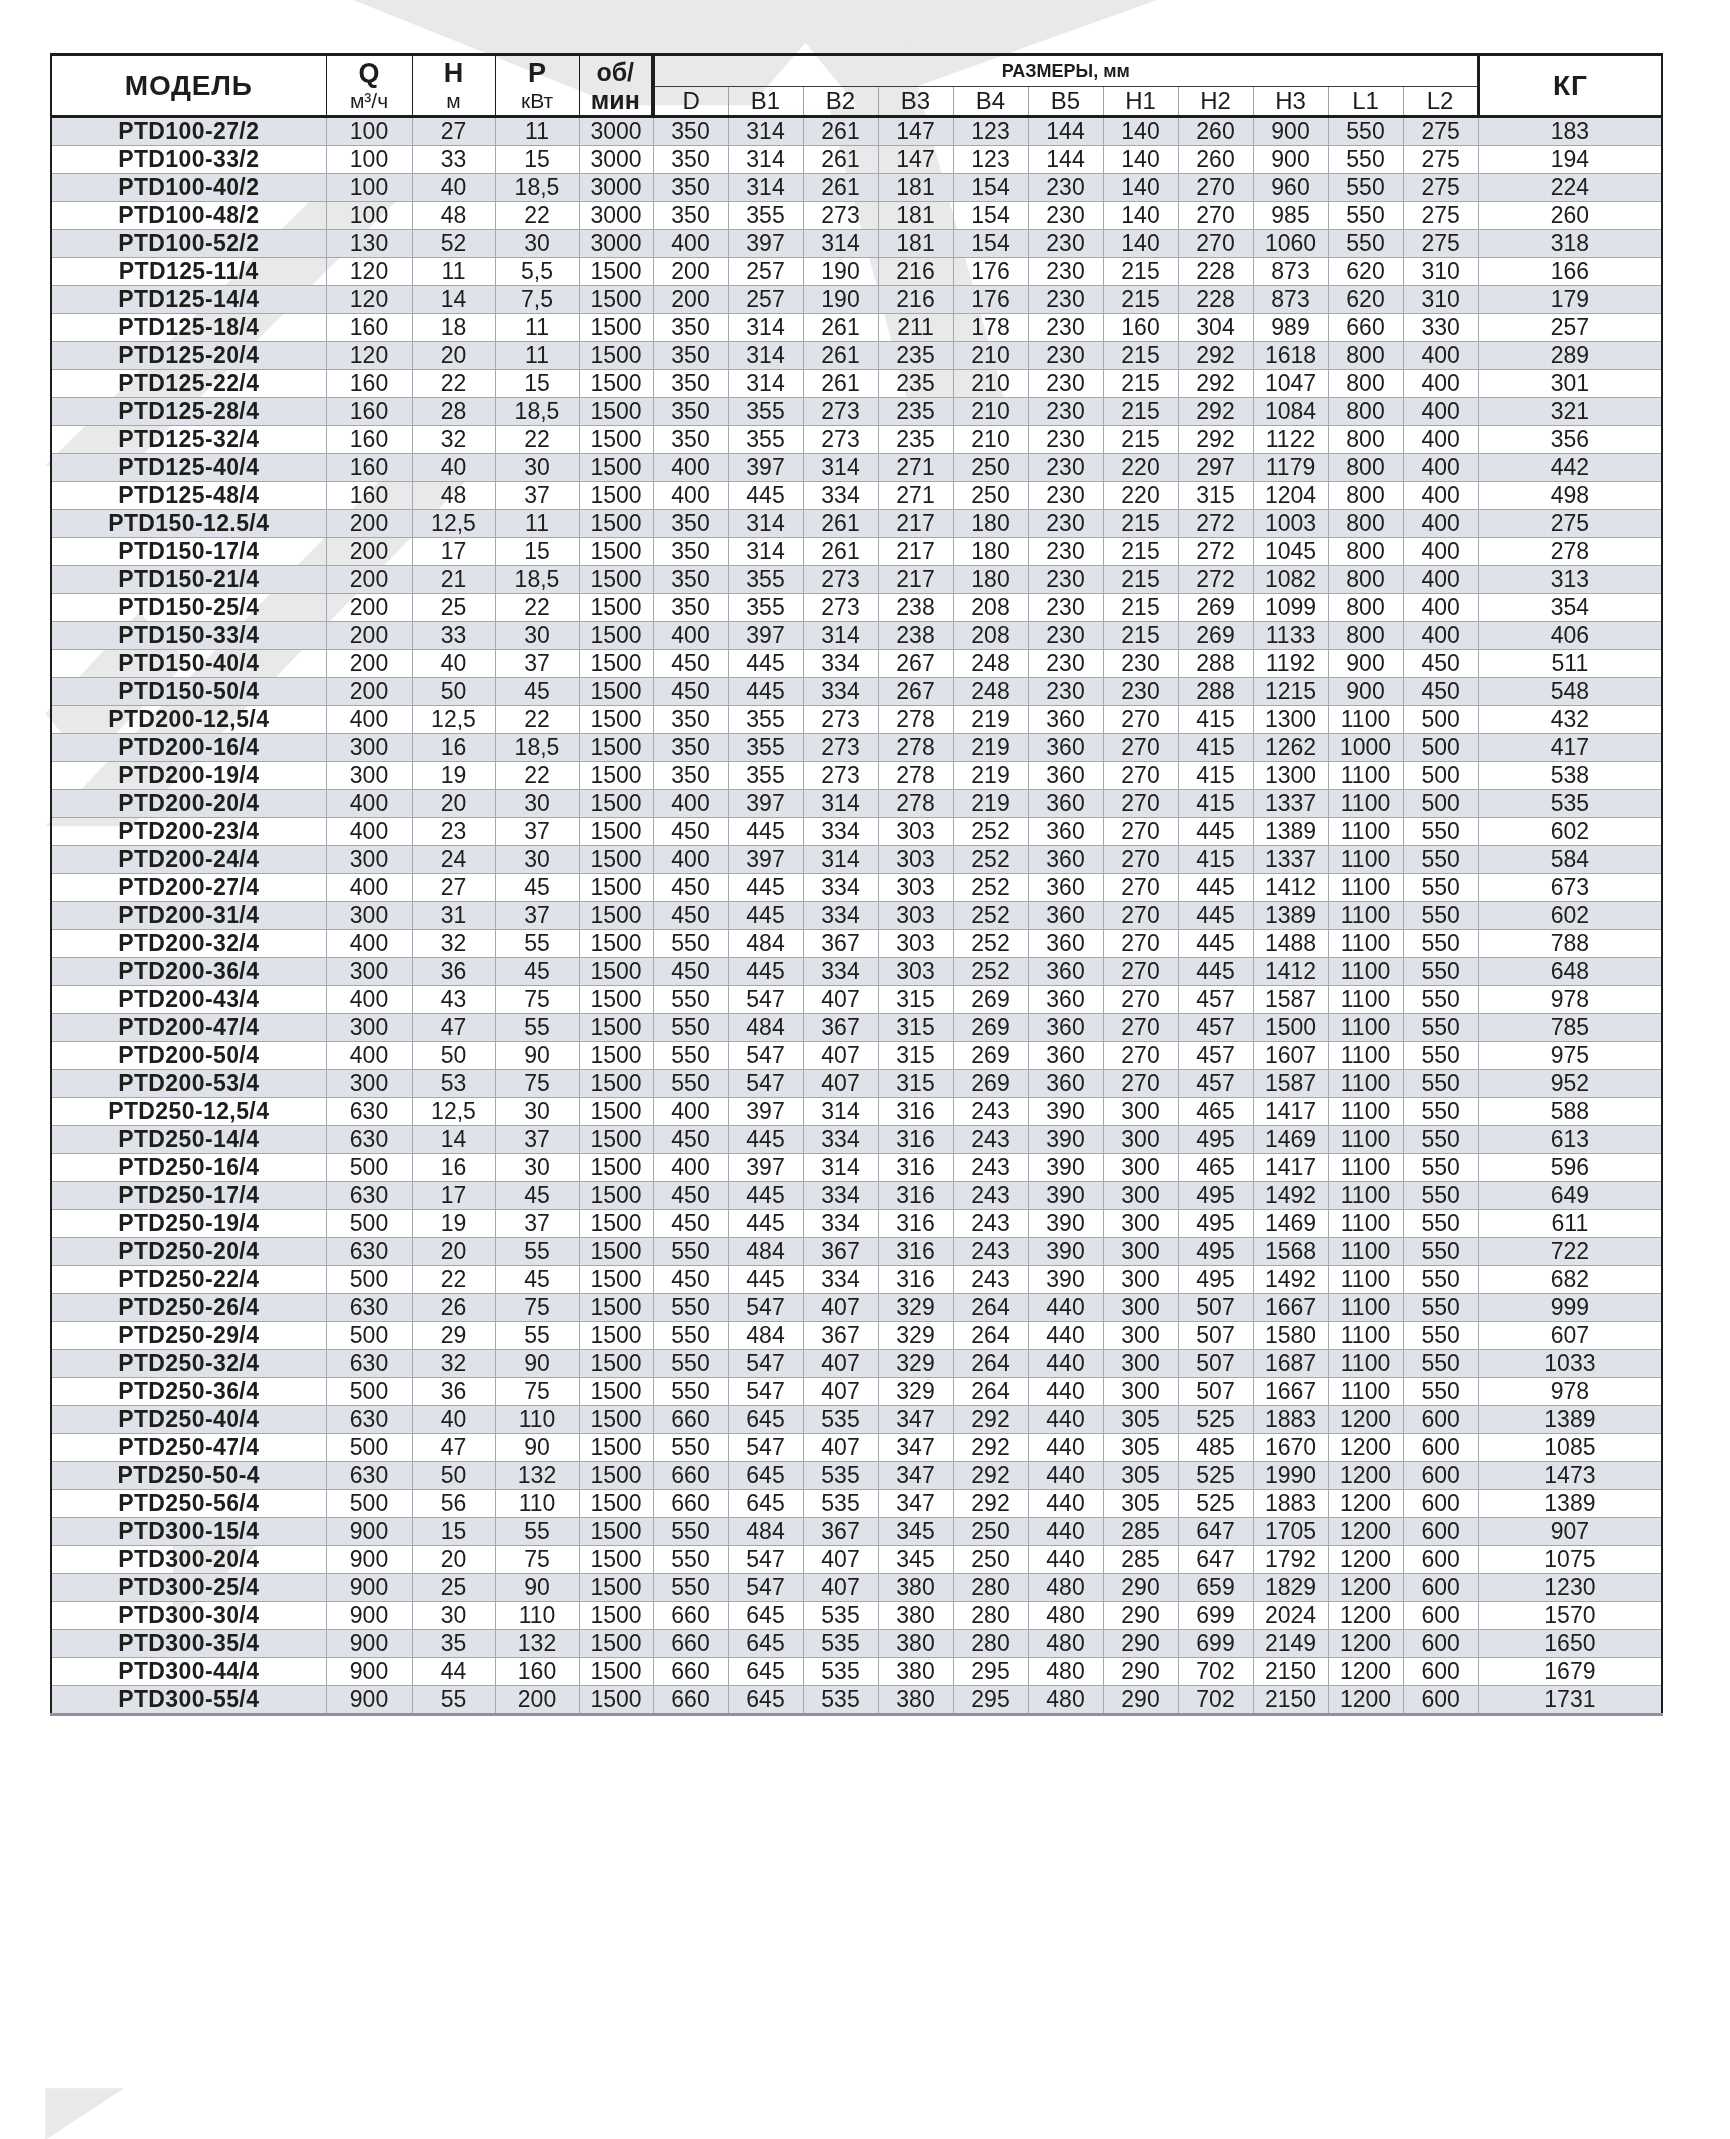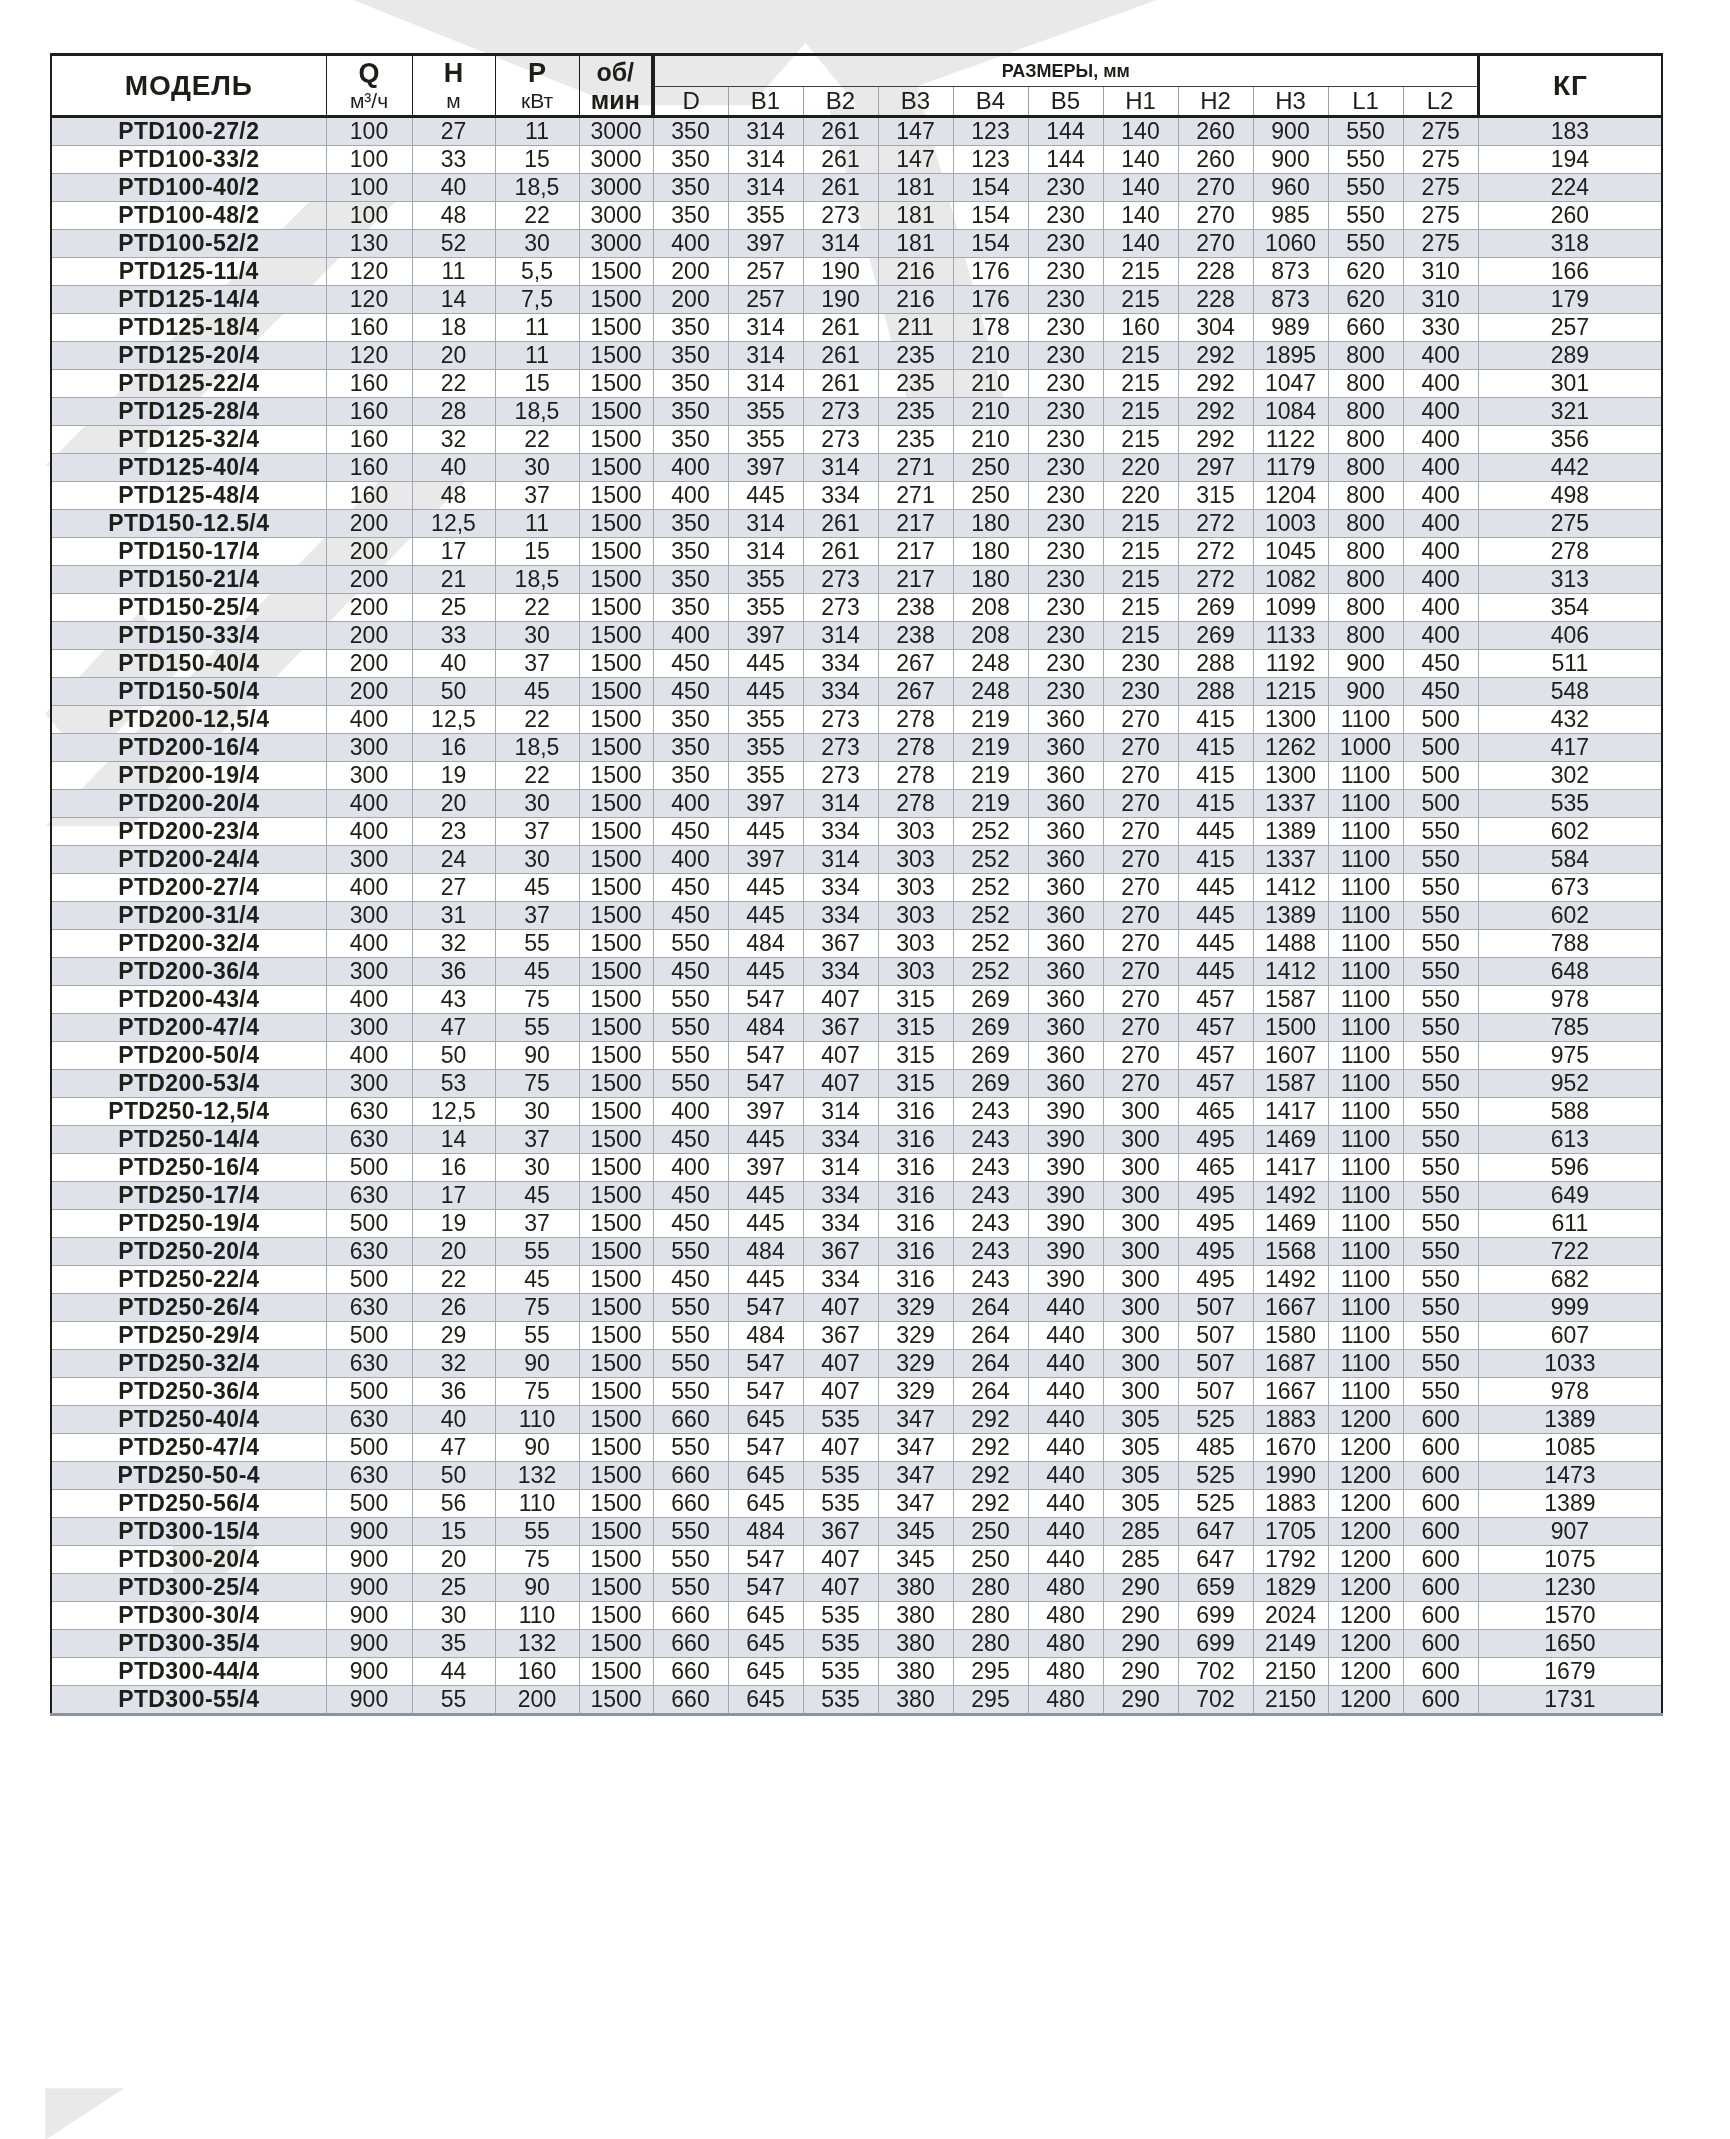--- a/index.html
+++ b/index.html
@@ -297,21 +297,21 @@
         <td class="num">11</td>
         <td class="num">1500</td>
         <td class="num">350</td>
         <td class="num">314</td>
         <td class="num">261</td>
         <td class="num">235</td>
         <td class="num">210</td>
         <td class="num">230</td>
         <td class="num">215</td>
         <td class="num">292</td>
-        <td class="num">1895</td>
+        <td class="num">1618</td>
         <td class="num">800</td>
         <td class="num">400</td>
         <td class="num">289</td>
       </tr>
       <tr>
         <td class="model">PTD125-22/4</td>
         <td class="num">160</td>
         <td class="num">22</td>
         <td class="num">15</td>
         <td class="num">1500</td>
@@ -585,21 +585,21 @@
         <td class="num">355</td>
         <td class="num">273</td>
         <td class="num">278</td>
         <td class="num">219</td>
         <td class="num">360</td>
         <td class="num">270</td>
         <td class="num">415</td>
         <td class="num">1300</td>
         <td class="num">1100</td>
         <td class="num">500</td>
-        <td class="num">302</td>
+        <td class="num">538</td>
       </tr>
       <tr>
         <td class="model">PTD200-20/4</td>
         <td class="num">400</td>
         <td class="num">20</td>
         <td class="num">30</td>
         <td class="num">1500</td>
         <td class="num">400</td>
         <td class="num">397</td>
         <td class="num">314</td>

